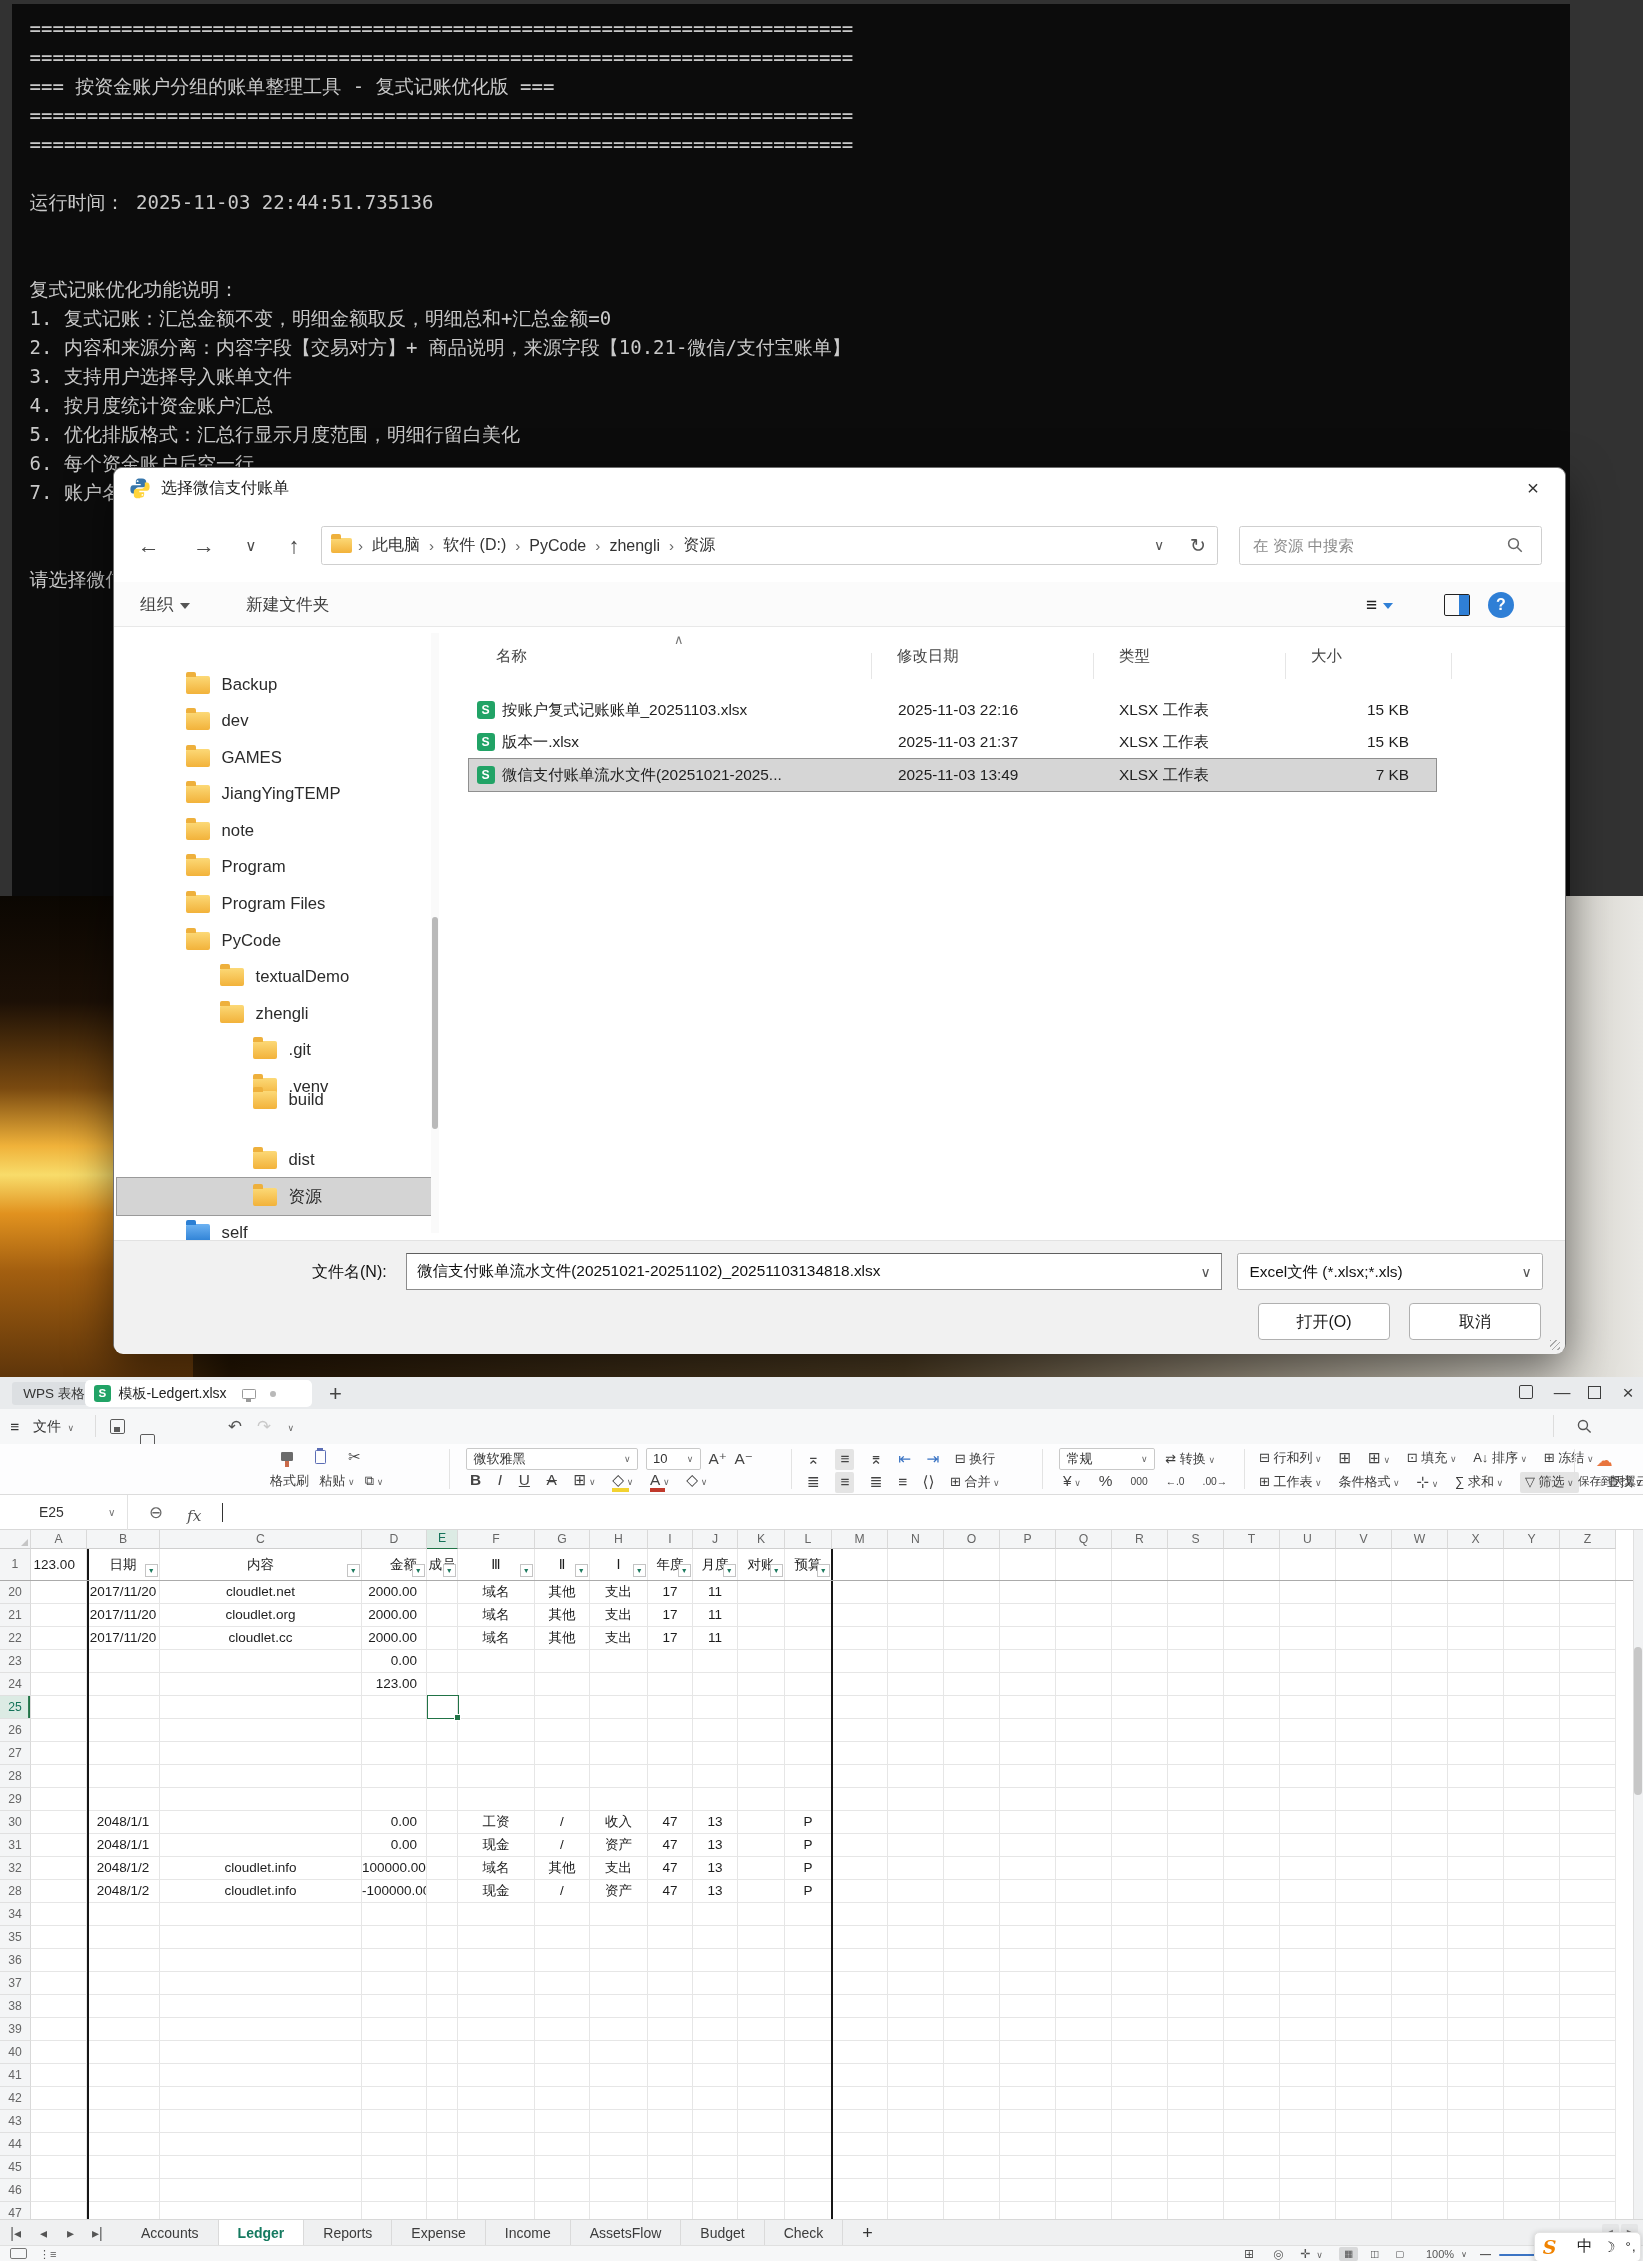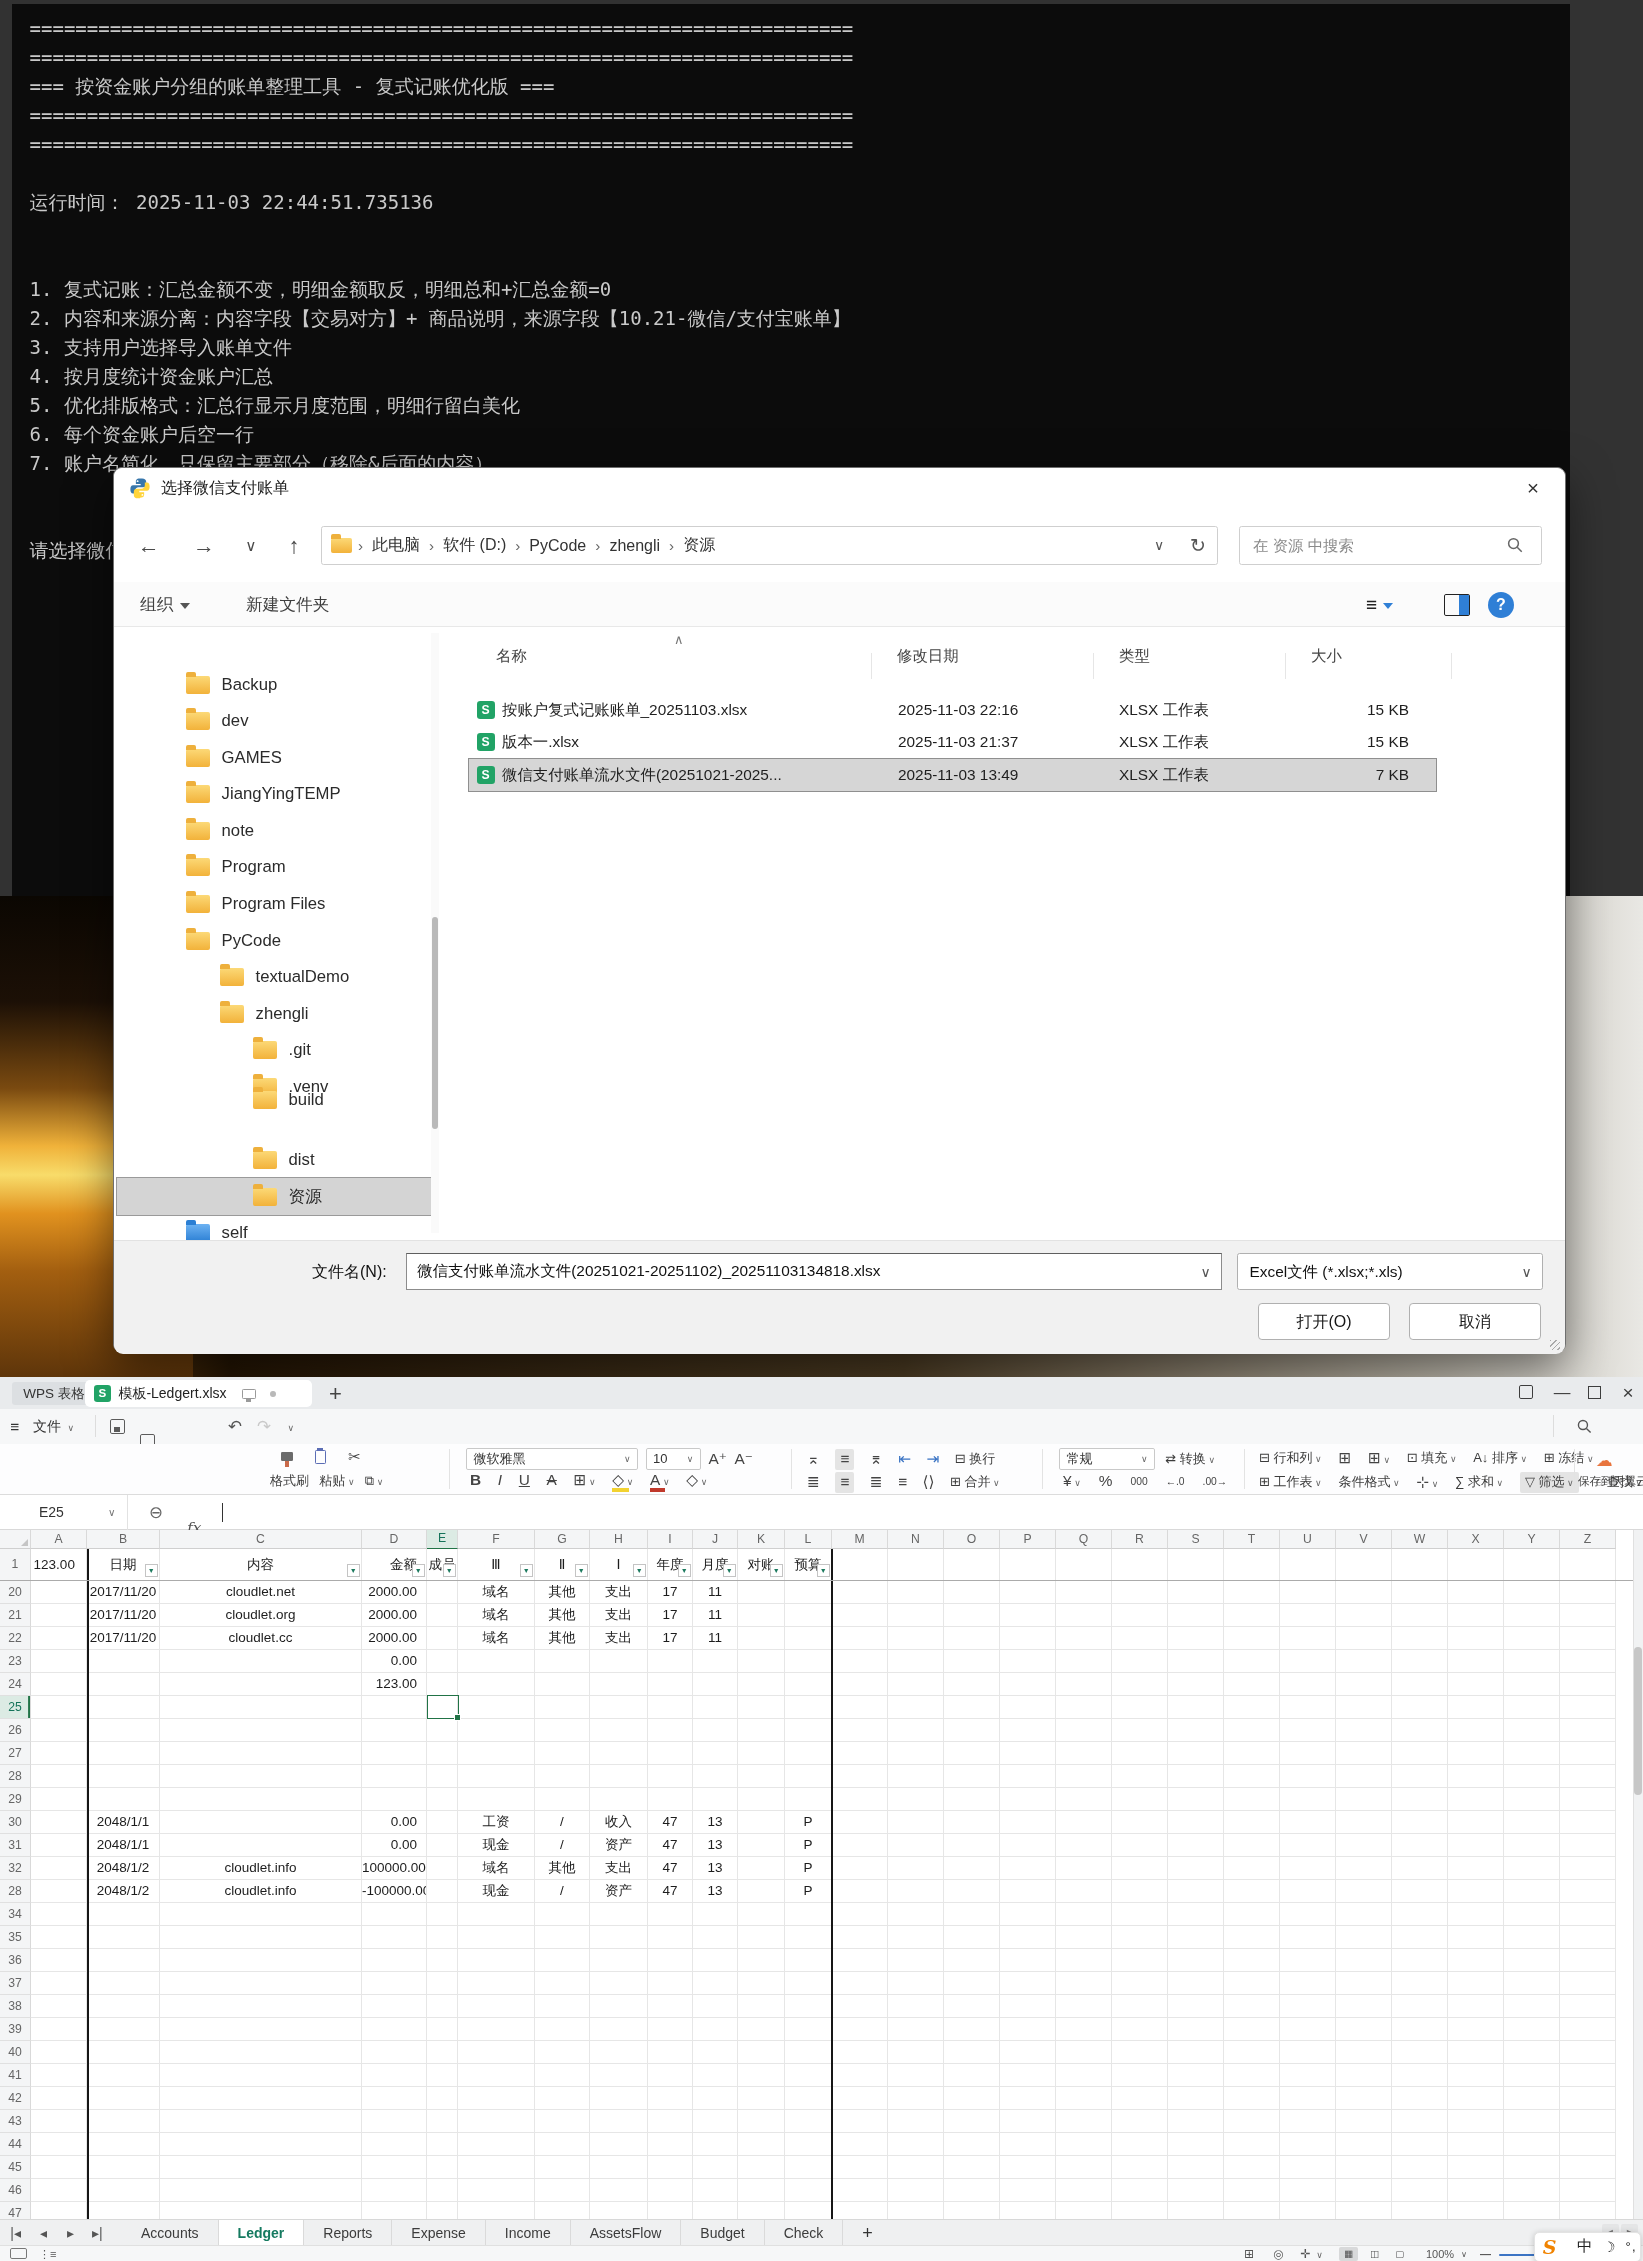--- a/index.html
+++ b/index.html
@@ -188,20 +188,21 @@
   <div class="abs" id="terminal">
       <div class="tline">========================================================================</div>
       <div class="tline">========================================================================</div>
       <div class="tline">=== 按资金账户分组的账单整理工具 - 复式记账优化版 ===</div>
       <div class="tline">========================================================================</div>
       <div class="tline">========================================================================</div>
       <div class="tline">&nbsp;</div>
       <div class="tline">运行时间： 2025-11-03 22:44:51.735136</div>
       <div class="tline">&nbsp;</div>
       <div class="tline">&nbsp;</div>
+      <div class="tline">复式记账优化功能说明：</div>
       <div class="tline">1. 复式记账：汇总金额不变，明细金额取反，明细总和+汇总金额=0</div>
       <div class="tline">2. 内容和来源分离：内容字段【交易对方】+ 商品说明，来源字段【10.21-微信/支付宝账单】</div>
       <div class="tline">3. 支持用户选择导入账单文件</div>
       <div class="tline">4. 按月度统计资金账户汇总</div>
       <div class="tline">5. 优化排版格式：汇总行显示月度范围，明细行留白美化</div>
       <div class="tline">6. 每个资金账户后空一行</div>
       <div class="tline">7. 账户名简化，只保留主要部分（移除&amp;后面的内容）</div>
       <div class="tline">&nbsp;</div>
       <div class="tline">&nbsp;</div>
       <div class="tline">请选择微信支付账单文件（Excel格式）：</div>
@@ -511,21 +512,21 @@
       </div>
       <div class="abs rg-div" style="left:1574px"></div>
       <div class="abs" style="left:1596px;top:6.4px"><span class="cloudico">☁</span></div>
       <div class="abs rlab" style="left:1578px;top:29.5px;font-size:11.6px">保存到天翼云盘</div>
     </div>
 
     <div class="abs fbar">
       <div class="abs namebox">E25</div>
       <div class="abs" style="left:108px;top:0;height:35px;line-height:35px;font-size:10.3px;color:#777">∨</div>
       <div class="abs" style="left:149px;top:0;height:35px;line-height:35px;font-size:16.7px;color:#666">⊖</div>
-      <div class="abs fxico" style="left:187px;top:16px;height:35px;line-height:35px">fx</div>
+      <div class="abs fxico" style="left:187px;top:4px;height:35px;line-height:35px">fx</div>
       <div class="abs" style="left:222px;top:7.7px;width:1.3px;height:19px;background:#333"></div>
     </div>
 
     <div class="abs" id="grid">
         <div class="g-row">
           <div class="g-corner"></div>
           <div class="g-ch" style="width: 56px;">A</div>
           <div class="g-ch" style="width: 73px;">B</div>
           <div class="g-ch" style="width: 202px;">C</div>
           <div class="g-ch" style="width: 65px;">D</div>

